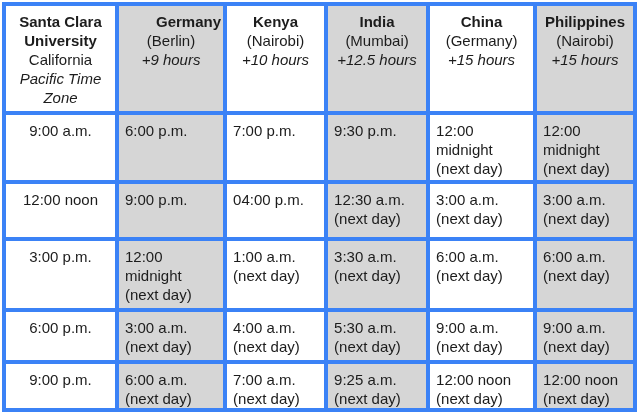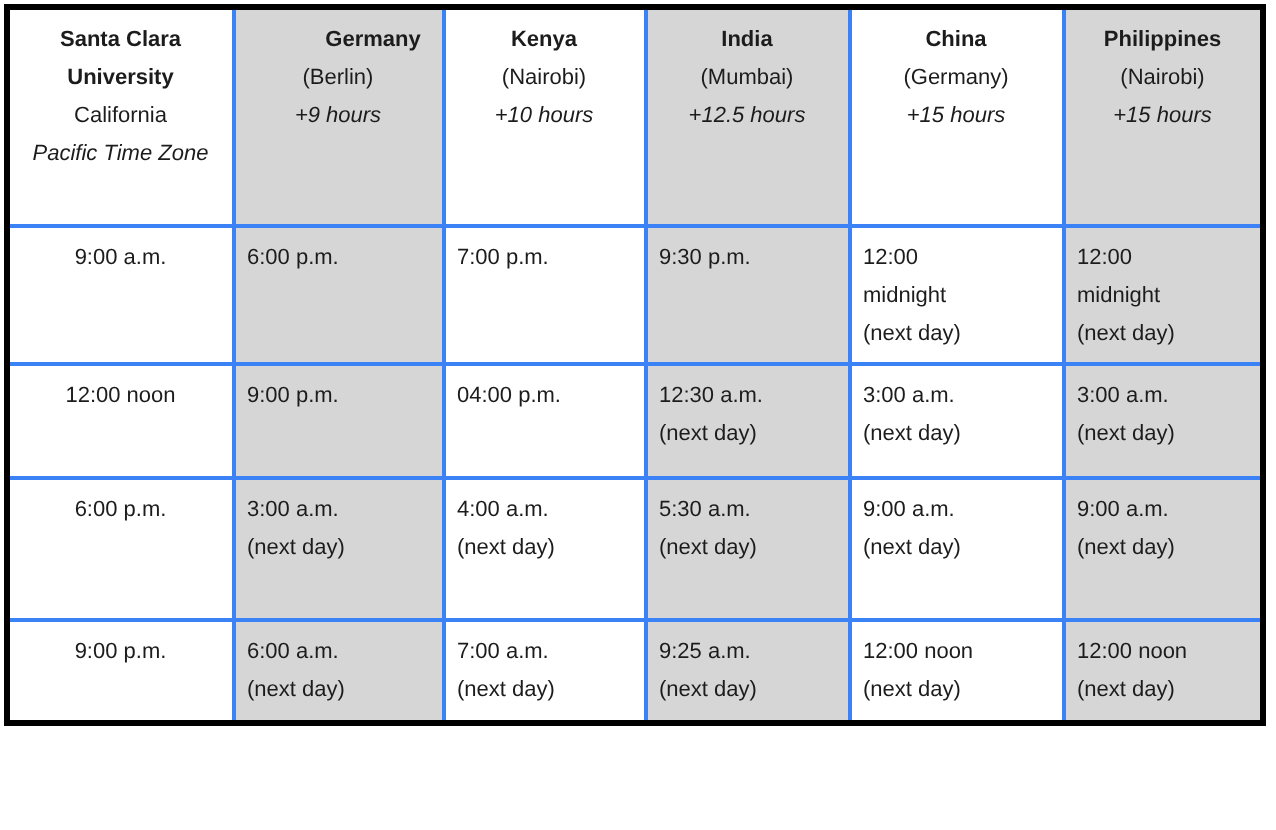--- a/index.html
+++ b/index.html
@@ -13,23 +13,23 @@
     font-family: "Liberation Sans", "DejaVu Sans", sans-serif;
     color: #1c1c1c;
   }
   table.tz-table {
     border-collapse: collapse;
     table-layout: fixed;
     margin: 2px 0 0 2px;
     border: 3px solid #000000;
   }
   .tz-table th, .tz-table td {
-    border: 2px solid #3b82f6;
+    border: 4px solid #3b82f6;
     vertical-align: top;
-    font-size: 11px;
+    font-size: 15px;
     line-height: 19px;
     background: #ffffff;
     overflow: hidden;
     font-weight: normal;
   }
   
   .tz-table th:nth-child(even), .tz-table td:nth-child(even) {
     background: var(--shaded, #d6d6d6);
   }
   .tz-table th {
@@ -119,20 +119,34 @@
       <td>9:00 p.m.</td>
       <td>04:00 p.m.</td>
       <td>12:30 a.m.
 (next day)</td>
       <td>3:00 a.m.
 (next day)</td>
       <td>3:00 a.m.
 (next day)</td>
     </tr>
     <tr>
+      <td>3:00 p.m.</td>
+      <td>12:00
+midnight
+(next day)</td>
+      <td>1:00 a.m.
+(next day)</td>
+      <td>3:30 a.m.
+(next day)</td>
+      <td>6:00 a.m.
+(next day)</td>
+      <td>6:00 a.m.
+(next day)</td>
+    </tr>
+    <tr>
       <td>6:00 p.m.</td>
       <td>3:00 a.m.
 (next day)</td>
       <td>4:00 a.m.
 (next day)</td>
       <td>5:30 a.m.
 (next day)</td>
       <td>9:00 a.m.
 (next day)</td>
       <td>9:00 a.m.

